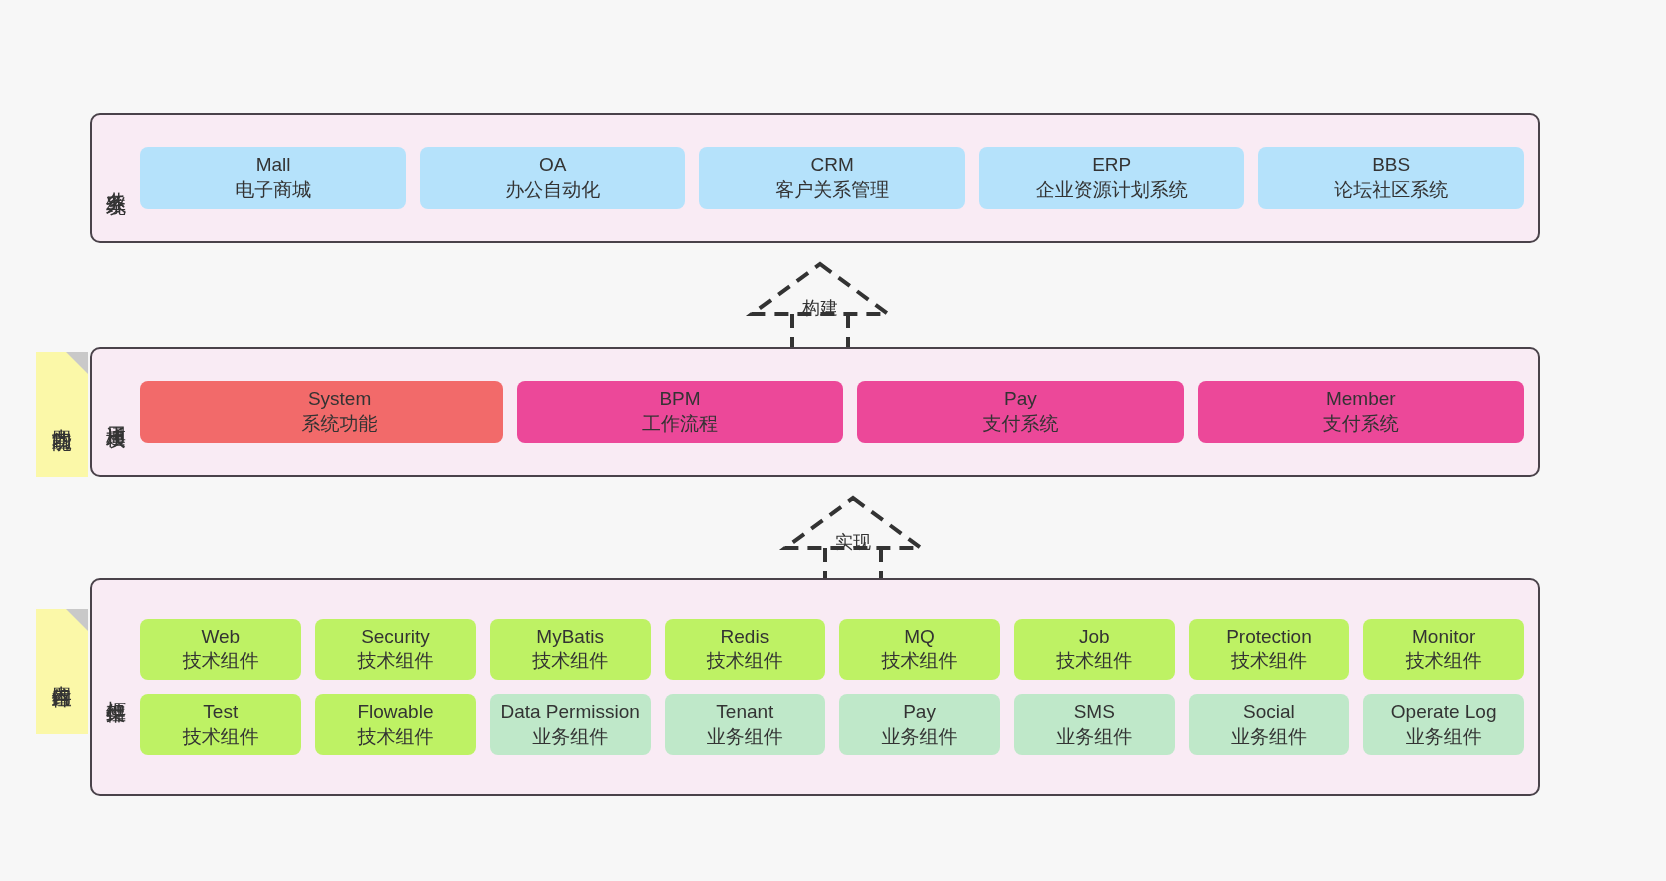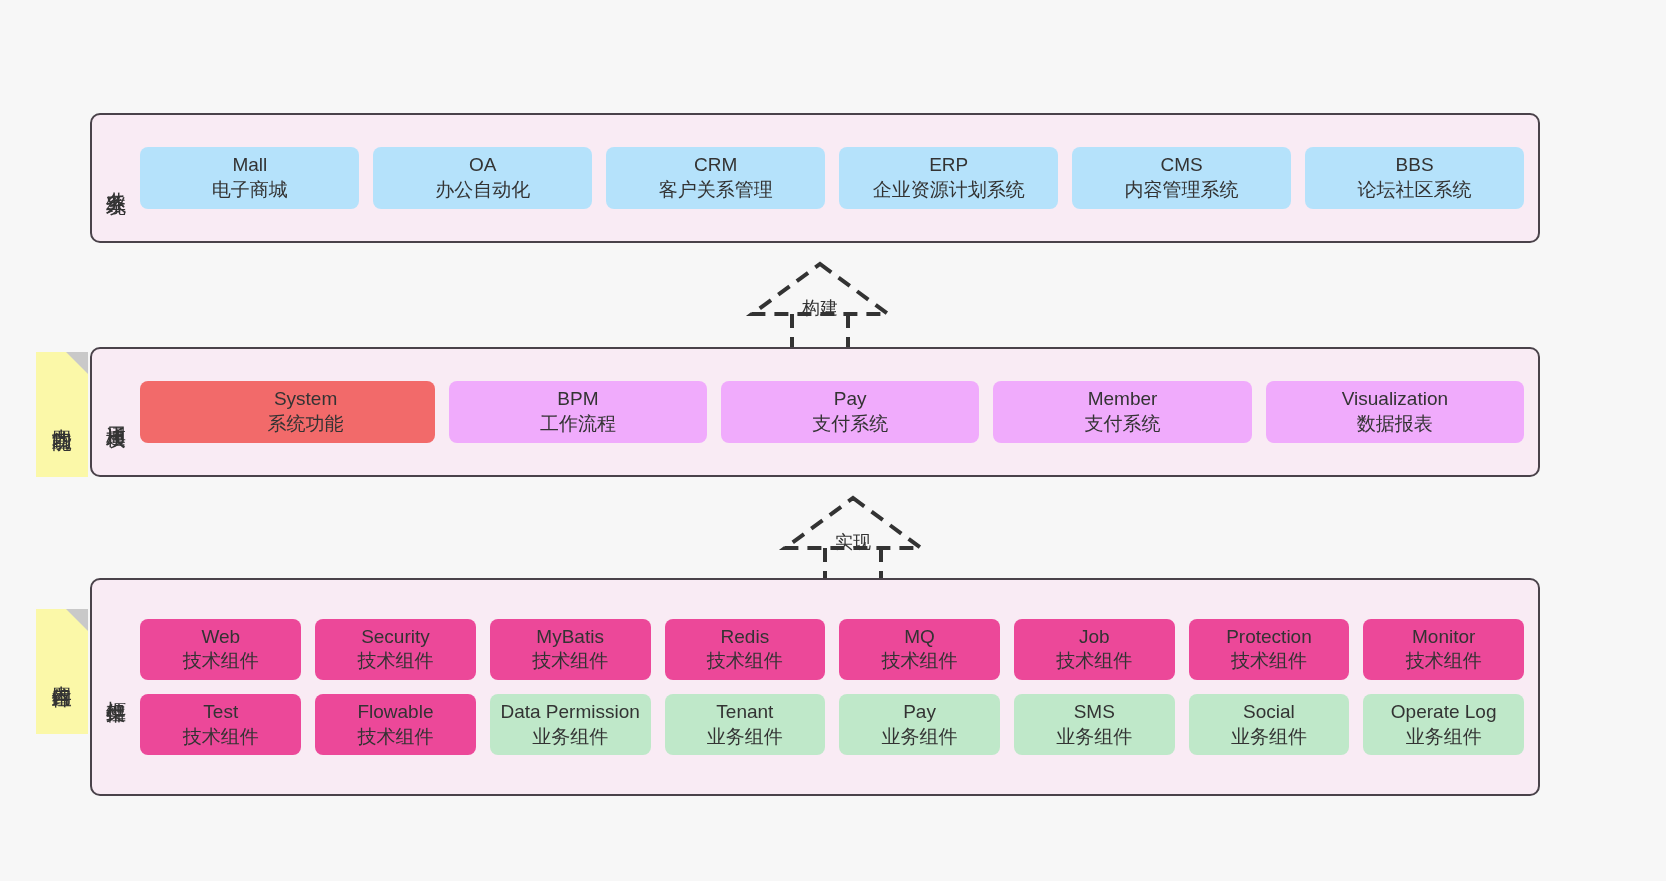--- a/index.html
+++ b/index.html
@@ -79,22 +79,22 @@
     color: #333333;
     padding: 6px 4px;
     box-sizing: border-box;
     user-select: none;
   }
   .node .n-en { display: block; }
   .node .n-cn { display: block; }
 
   .node.blue        { background: #b5e2fb; }
   .node.red         { background: #f26a6a; padding-left: 40px; }
-  .node.pink        { background: #f0abfc; }
-  .node.green       { background: #ec4899; }
+  .node.pink        { background: #ec4899; }
+  .node.green       { background: #bef264; }
   .node.lightgreen  { background: #bfe8c9; text-align: right; }
 
   
   .sticky {
     position: absolute;
     background: #fbf8a8;
     color: #333333;
     font-size: 20px;
     line-height: 1.22;
     letter-spacing: 1px;
@@ -156,24 +156,20 @@
           <span class="n-en">OA</span>
           <span class="n-cn">办公自动化</span>
         </div>
         <div class="node blue">
           <span class="n-en">CRM</span>
           <span class="n-cn">客户关系管理</span>
         </div>
         <div class="node blue">
           <span class="n-en">ERP</span>
           <span class="n-cn">企业资源计划系统</span>
-        </div>
-        <div class="node blue">
-          <span class="n-en">CMS</span>
-          <span class="n-cn">内容管理系统</span>
         </div>
         <div class="node blue">
           <span class="n-en">BBS</span>
           <span class="n-cn">论坛社区系统</span>
         </div>
       </div>
     </div>
   </div>
 
   <div class="connector" style="left:740px; top:258px;">
@@ -203,24 +199,20 @@
           <span class="n-cn">工作流程</span>
         </div>
         <div class="node pink">
           <span class="n-en">Pay</span>
           <span class="n-cn">支付系统</span>
         </div>
         <div class="node pink">
           <span class="n-en">Member</span>
           <span class="n-cn">支付系统</span>
         </div>
-        <div class="node pink">
-          <span class="n-en">Visualization</span>
-          <span class="n-cn">数据报表</span>
-        </div>
       </div>
     </div>
   </div>
 
   <div class="connector" style="left:773px; top:492px;">
     <svg viewBox="0 0 160 96" preserveAspectRatio="none">
       <polygon points="80,6 148,56 12,56" fill="none" stroke="#333333" stroke-width="4" stroke-dasharray="14,9" stroke-linejoin="miter"></polygon>
       <path d="M 52,56 L 52,94 M 108,56 L 108,94 M 52,94 L 108,94" fill="none" stroke="#333333" stroke-width="4" stroke-dasharray="14,9"></path>
     </svg>
     <span class="conn-label">实现</span>

